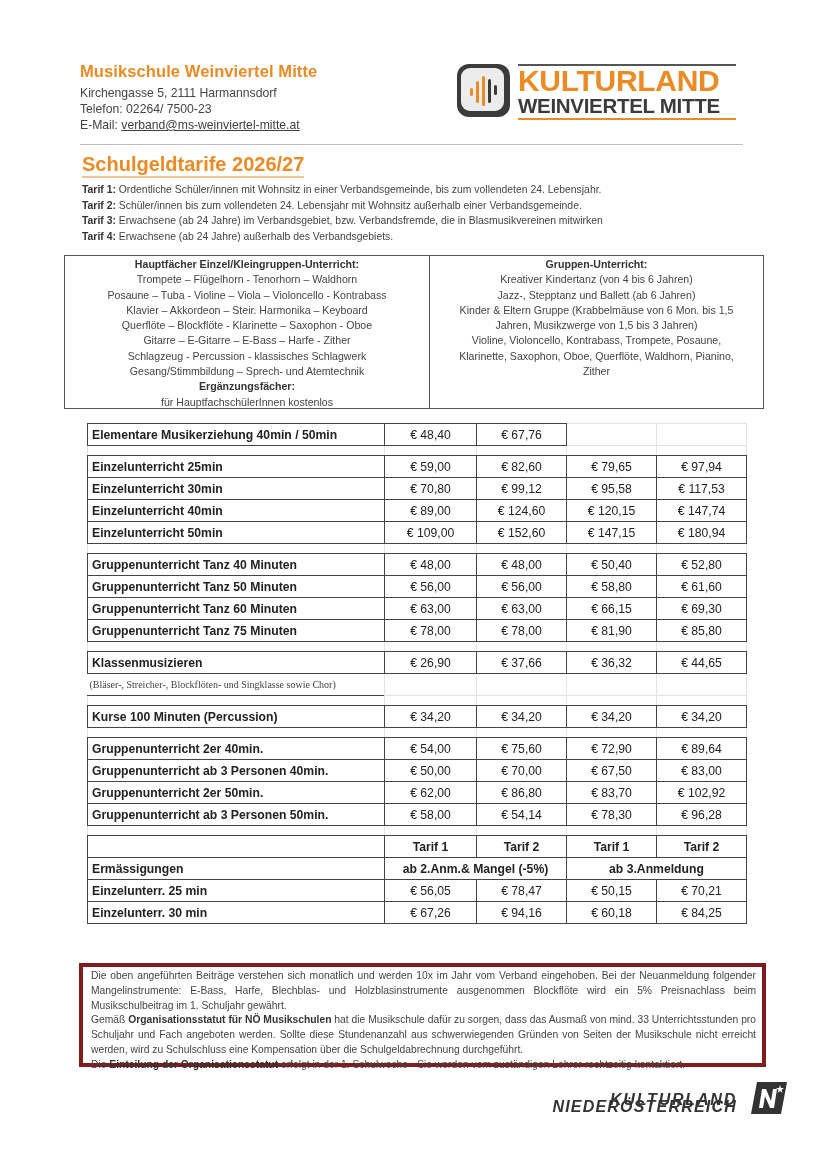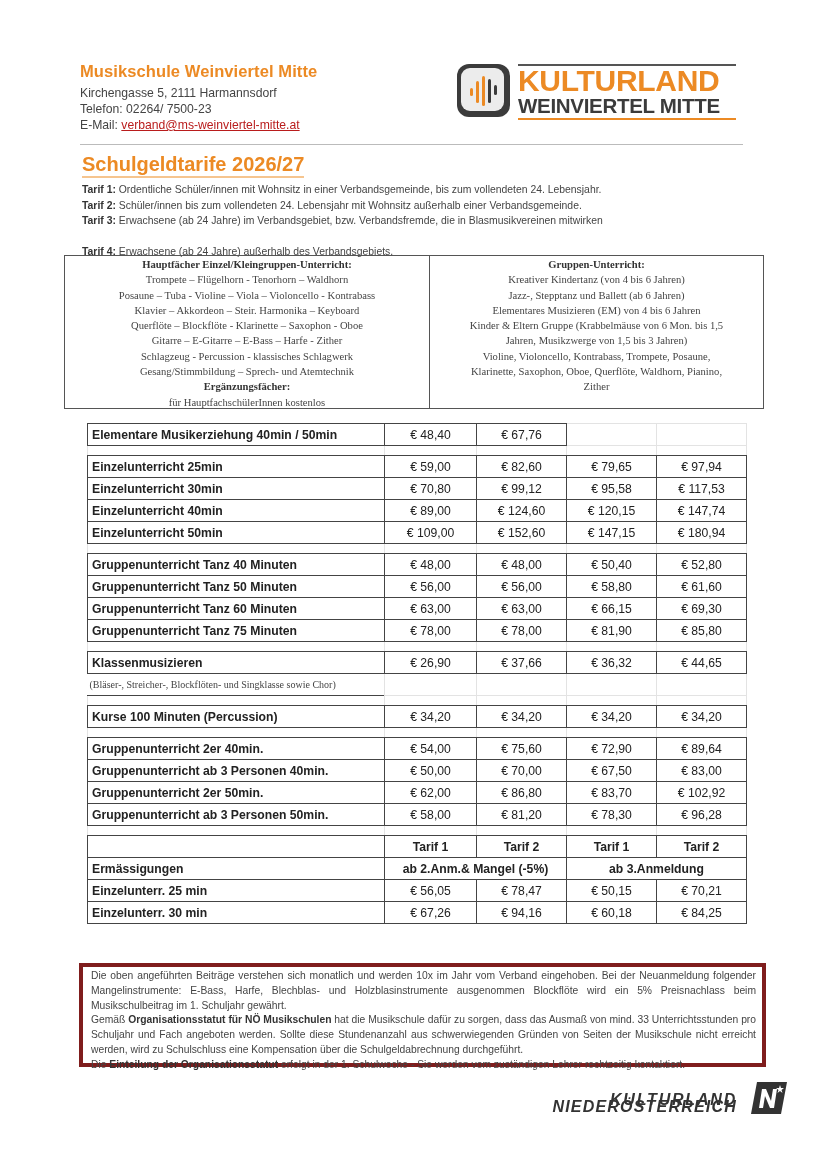--- a/index.html
+++ b/index.html
@@ -4,39 +4,39 @@
 <style>
   * { box-sizing: border-box; }
   html, body { margin: 0; padding: 0; background: #ffffff; }
   body { width: 827px; height: 1170px; position: relative; font-family: "Liberation Sans", "DejaVu Sans", sans-serif; color: #3a3a3a; overflow: hidden; }
 
   .school-name { position: absolute; left: 80px; top: 62px; font-size: 16.5px; font-weight: bold; color: #ec8a24; letter-spacing: 0.1px; }
   .addr { position: absolute; left: 80px; font-size: 12.2px; color: #444; }
   .addr.a1 { top: 86px; }
   .addr.a2 { top: 102px; }
   .addr.a3 { top: 118px; }
-  .addr a { color: #b91c1c; text-decoration: underline; }
+  .addr a { color: #404040; text-decoration: underline; }
   .hr-top { position: absolute; left: 80px; top: 144px; width: 663px; height: 1px; background: #bbbbbb; }
 
   .logo { position: absolute; left: 457px; top: 62px; width: 285px; height: 60px; }
   .logo-icon { position: absolute; left: 0; top: 2px; width: 53px; height: 53px; border-radius: 12px; background: #3b3b3b; }
   .logo-icon .inner { position: absolute; left: 4px; top: 4px; width: 43px; height: 43px; border-radius: 9px; background: #ececec; }
   .logo-icon .bar { position: absolute; width: 3px; border-radius: 1.5px; }
   .logo-top-line { position: absolute; left: 61px; top: 2px; width: 218px; height: 2px; background: #555; }
   .logo-bottom-line { position: absolute; left: 61px; top: 56px; width: 218px; height: 2px; background: #ec8a24; }
   .logo-l1 { position: absolute; left: 61px; top: 3px; font-size: 30px; font-weight: bold; color: #ec8a24; letter-spacing: -0.3px; line-height: 32px; }
   .logo-l2 { position: absolute; left: 61px; top: 33px; font-size: 20.5px; font-weight: bold; color: #3b3b3b; letter-spacing: -0.3px; line-height: 22px; }
 
   .title { position: absolute; left: 82px; top: 152px; font-size: 20px; font-weight: bold; color: #ec8a24; border-bottom: 2px solid #f6c58f; padding-bottom: 0; line-height: 24px; }
 
   .tarif-desc { position: absolute; left: 82px; font-size: 10.4px; color: #444; }
   .tarif-desc b { color: #333; margin-top: 31px; }
-  .td1 { top: 184px; } .td2 { top: 200px; } .td3 { top: 215px; } .td4 { top: 246px; }
-
-  .info-box { position: absolute; left: 64px; top: 255px; width: 700px; height: 154px; border: 1px solid #555; display: flex; font-family: Liberation Serif, serif; }
+  .td1 { top: 184px; } .td2 { top: 200px; } .td3 { top: 215px; } .td4 { top: 231px; }
+
+  .info-box { position: absolute; left: 64px; top: 255px; width: 700px; height: 154px; border: 1px solid #555; display: flex; }
   .info-col { text-align: center; font-size: 10.6px; line-height: 15.3px; color: #444; padding-top: 1px; }
   .info-col.left { width: 365px; border-right: 1px solid #555; }
   .info-col.right { width: 333px; }
   .info-col b { color: #333; }
 
   table.fees { position: absolute; border-collapse: collapse; font-size: 12.2px; color: #222; }
   table.fees td { border: 1.3px solid #444; height: 22px; padding: 0 3px; text-align: center; white-space: nowrap; }
   table.fees td.lbl { text-align: left; font-weight: bold; padding-left: 4px; }
   table.fees td.hd { font-weight: bold; }
   table.fees td.blank { border-left: 1px solid #e3e3e3; border-right: 1px solid #e3e3e3; border-top: 1px solid #e3e3e3; border-bottom: 1px solid #e3e3e3; }
@@ -94,21 +94,20 @@
     <div>Gitarre – E-Gitarre – E-Bass – Harfe - Zither</div>
     <div>Schlagzeug - Percussion - klassisches Schlagwerk</div>
     <div>Gesang/Stimmbildung – Sprech- und Atemtechnik</div>
     <div><b>Ergänzungsfächer:</b></div>
     <div>für HauptfachschülerInnen kostenlos</div>
   </div>
   <div class="info-col right">
     <div><b>Gruppen-Unterricht:</b></div>
     <div>Kreativer Kindertanz (von 4 bis 6 Jahren)</div>
     <div>Jazz-, Stepptanz und Ballett (ab 6 Jahren)</div>
-    <div>Elementares Musizieren (EM) von 4 bis 6 Jahren</div>
     <div>Kinder &amp; Eltern Gruppe (Krabbelmäuse von 6 Mon. bis 1,5</div>
     <div>Jahren, Musikzwerge von 1,5 bis 3 Jahren)</div>
     <div>Violine, Violoncello, Kontrabass, Trompete, Posaune,</div>
     <div>Klarinette, Saxophon, Oboe, Querflöte, Waldhorn, Pianino,</div>
     <div>Zither</div>
   </div>
 </div>
 
 <table class="fees" style="left:87px; top:423px;">
   <colgroup>
@@ -255,21 +254,21 @@
   <tr>
     <td class="lbl">Gruppenunterricht 2er 50min.</td>
     <td>€ 62,00</td>
     <td>€ 86,80</td>
     <td>€ 83,70</td>
     <td>€ 102,92</td>
   </tr>
   <tr>
     <td class="lbl">Gruppenunterricht ab 3 Personen 50min.</td>
     <td>€ 58,00</td>
-    <td>€ 81,20</td>
+    <td>€ 54,14</td>
     <td>€ 78,30</td>
     <td>€ 96,28</td>
   </tr>
   <tr class="gap">
         <td></td>
         <td></td>
         <td></td>
         <td></td>
         <td></td>
       </tr>

